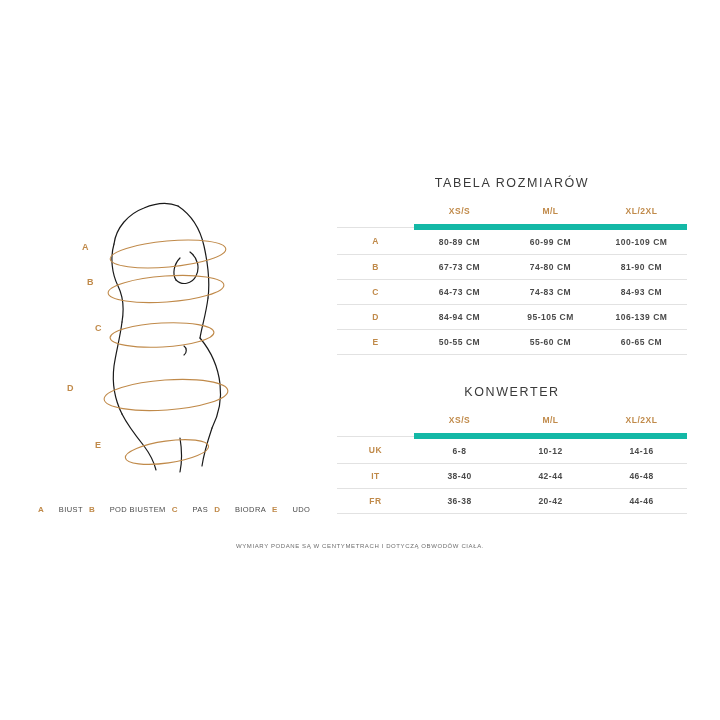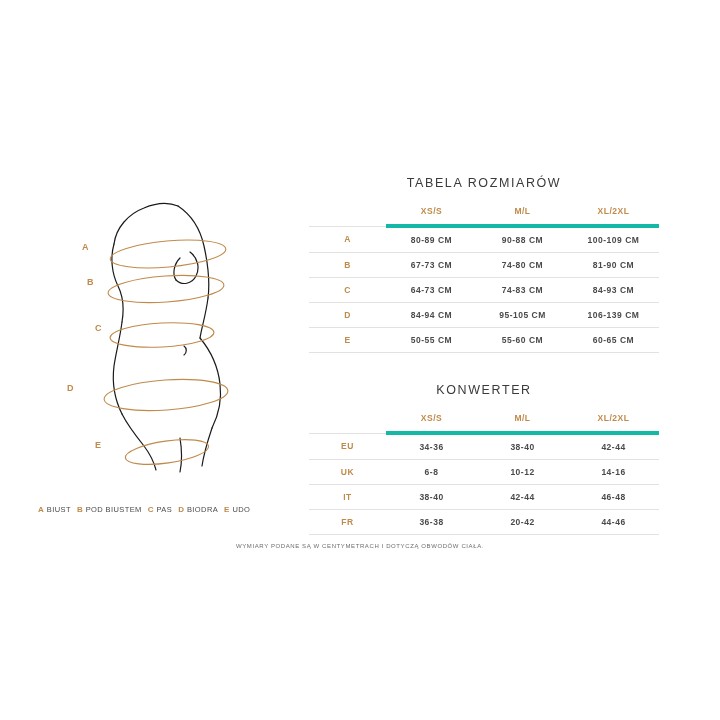--- a/index.html
+++ b/index.html
@@ -59,26 +59,27 @@
   }
   .legend-key {
     font-size: 8px;
     font-weight: 700;
     color: #c08a4a;
   }
   .legend-text {
     font-size: 7.5px;
     color: #4a4a4a;
     letter-spacing: 0.4px;
+    margin-left: 12px;
   }
 
   
   .tables {
     position: absolute;
-    left: 309px;
+    left: 337px;
     top: 176px;
     width: 350px;
   }
   .table-title {
     text-align: center;
     font-size: 12.5px;
     letter-spacing: 1.6px;
     color: #3a3a3a;
     margin-bottom: 16px;
   }
@@ -89,21 +90,21 @@
   th, td {
     font-size: 8.5px;
     letter-spacing: 0.5px;
     padding: 7px 0;
     text-align: center;
     border-bottom: 1px solid #e2e2e2;
     color: #4a4a4a;
     font-weight: bold;
   }
   thead th {
-    border-bottom: 4px solid #14b8a6;
+    border-bottom: 6px solid #14b8a6;
     color: #c08a4a;
     font-weight: 700;
     padding-bottom: 8px;
     padding-top: 0;
   }
   thead th.corner {
     border-bottom: 1px solid #e2e2e2;
   }
   tbody td.rowkey {
     color: #c08a4a;
@@ -219,21 +220,21 @@
           <th class="corner"></th>
           <th>XS/S</th>
           <th>M/L</th>
           <th>XL/2XL</th>
         </tr>
       </thead>
       <tbody>
         <tr>
           <td class="rowkey">A</td>
           <td>80-89 CM</td>
-          <td>90-88 CM</td>
+          <td>60-99 CM</td>
           <td>100-109 CM</td>
         </tr>
         <tr>
           <td class="rowkey">B</td>
           <td>67-73 CM</td>
           <td>74-80 CM</td>
           <td>81-90 CM</td>
         </tr>
         <tr>
           <td class="rowkey">C</td>
@@ -270,26 +271,20 @@
       <thead>
         <tr>
           <th class="corner"></th>
           <th>XS/S</th>
           <th>M/L</th>
           <th>XL/2XL</th>
         </tr>
       </thead>
       <tbody>
         <tr>
-          <td class="rowkey">EU</td>
-          <td>34-36</td>
-          <td>38-40</td>
-          <td>42-44</td>
-        </tr>
-        <tr>
           <td class="rowkey">UK</td>
           <td>6-8</td>
           <td>10-12</td>
           <td>14-16</td>
         </tr>
         <tr>
           <td class="rowkey">IT</td>
           <td>38-40</td>
           <td>42-44</td>
           <td>46-48</td>

